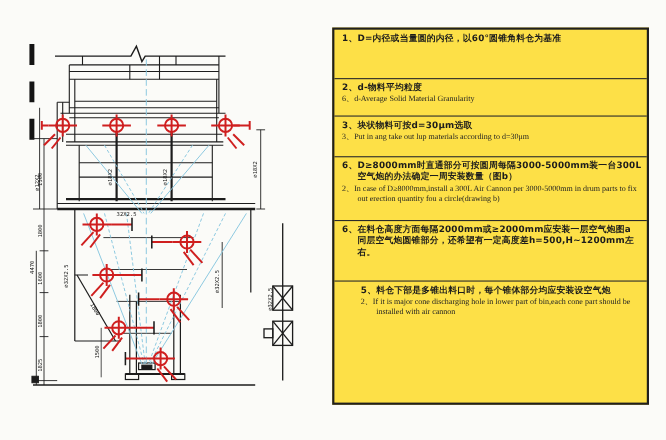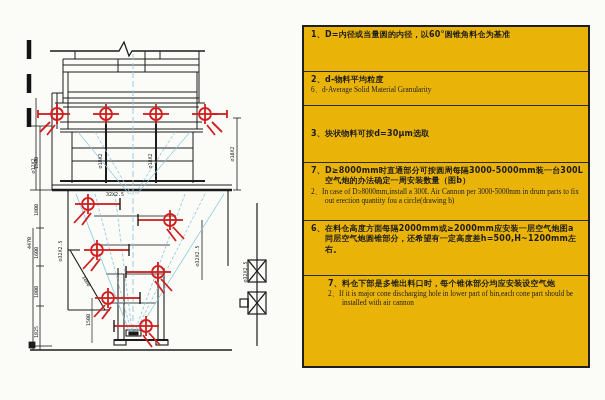--- a/index.html
+++ b/index.html
@@ -6,28 +6,28 @@
   body{
     width:605px;height:400px;position:relative;overflow:hidden;
     background:#f6f6f3;
     font-family:"DejaVu Sans",sans-serif;
     color:#1c1c1c;
   }
   .sheet{position:absolute;inset:0;background:#fbfbf8;}
   
   .notes-panel{
     position:absolute;left:302px;top:25px;width:288px;height:343px;
-    border:2px solid #1f1f1f;background:#eab308;box-sizing:border-box;
+    border:2px solid #1f1f1f;background:#fde047;box-sizing:border-box;
     display:flex;flex-direction:column;
   }
   .note{border-bottom:1px solid #2a2a2a;padding:3px 5px 2px 7px;box-sizing:border-box;overflow:hidden;}
   .note:last-child{border-bottom:none;}
   .note:nth-child(1){flex:0 0 45px;}
   .note:nth-child(2){flex:0 0 34px;}
-  .note:nth-child(3){flex:0 0 37px;margin-top:20px;}
+  .note:nth-child(3){flex:0 0 37px;}
   .note:nth-child(4){flex:0 0 58px;}
   .note:nth-child(5){flex:0 0 55px;}
   .note:nth-child(6){flex:0 0 71px;padding-left:24px;}
   .note:nth-child(7){flex:0 0 43px;}
   .note-zh{
     font-size:8px;font-weight:bold;line-height:1.3;letter-spacing:0.2px;
     padding-left:14px;text-indent:-14px;
   }
   .note-en{
     font-family:"Liberation Serif",serif;
@@ -218,27 +218,28 @@
   <div class="notes-panel">
     <div class="note">
       <div class="note-zh">1、D=内径或当量圆的内径，以60°圆锥角料仓为基准</div>
     </div>
     <div class="note">
       <div class="note-zh">2、d-物料平均粒度</div>
       <div class="note-en">6、d-Average Solid Material Granularity</div>
     </div>
     <div class="note">
       <div class="note-zh">3、块状物料可按d=30μm选取</div>
-    </div>
-    <div class="note">
-      <div class="note-zh">7、D≥8000mm时直通部分可按圆周每隔3000-5000mm装一台300L空气炮的办法确定一周安装数量（图b）</div>
+      <div class="note-en">3、Put in ang take out lup materials according to d=30μm</div>
+    </div>
+    <div class="note">
+      <div class="note-zh">6、D≥8000mm时直通部分可按圆周每隔3000-5000mm装一台300L空气炮的办法确定一周安装数量（图b）</div>
       <div class="note-en">2、In case of D≥8000mm,install a 300L Air Cannon per 3000-5000mm in drum parts to fix out erection quantity fou a circle(drawing b)</div>
     </div>
     <div class="note">
       <div class="note-zh">6、在料仓高度方面每隔2000mm或≥2000mm应安装一层空气炮图a 同层空气炮圆锥部分，还希望有一定高度差h=500,H~1200mm左右。</div>
     </div>
     <div class="note">
-      <div class="note-zh">7、料仓下部是多锥出料口时，每个锥体部分均应安装设空气炮</div>
+      <div class="note-zh">5、料仓下部是多锥出料口时，每个锥体部分均应安装设空气炮</div>
       <div class="note-en">2、If it is major cone discharging hole in lower part of bin,each cone part should be installed with air cannon</div>
     </div>
   </div>
 
 </div>
 
 </body></html>

